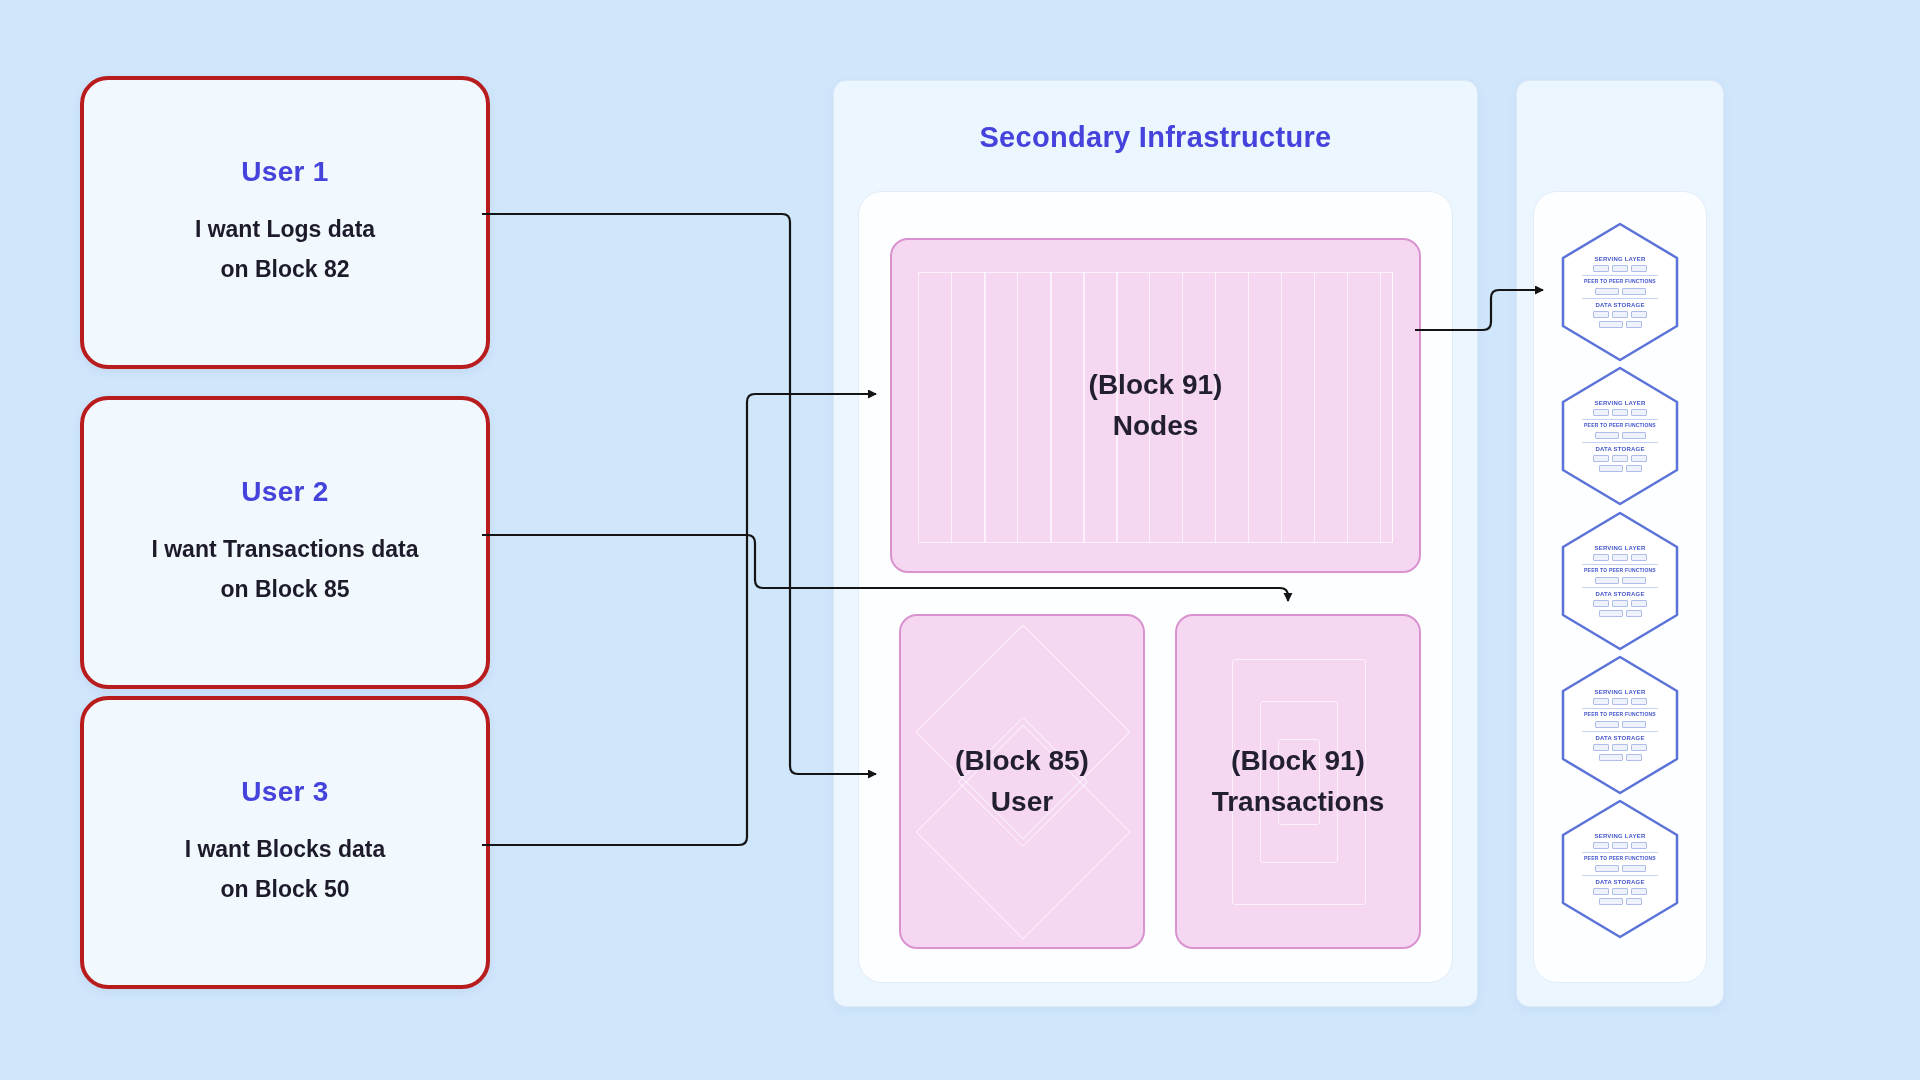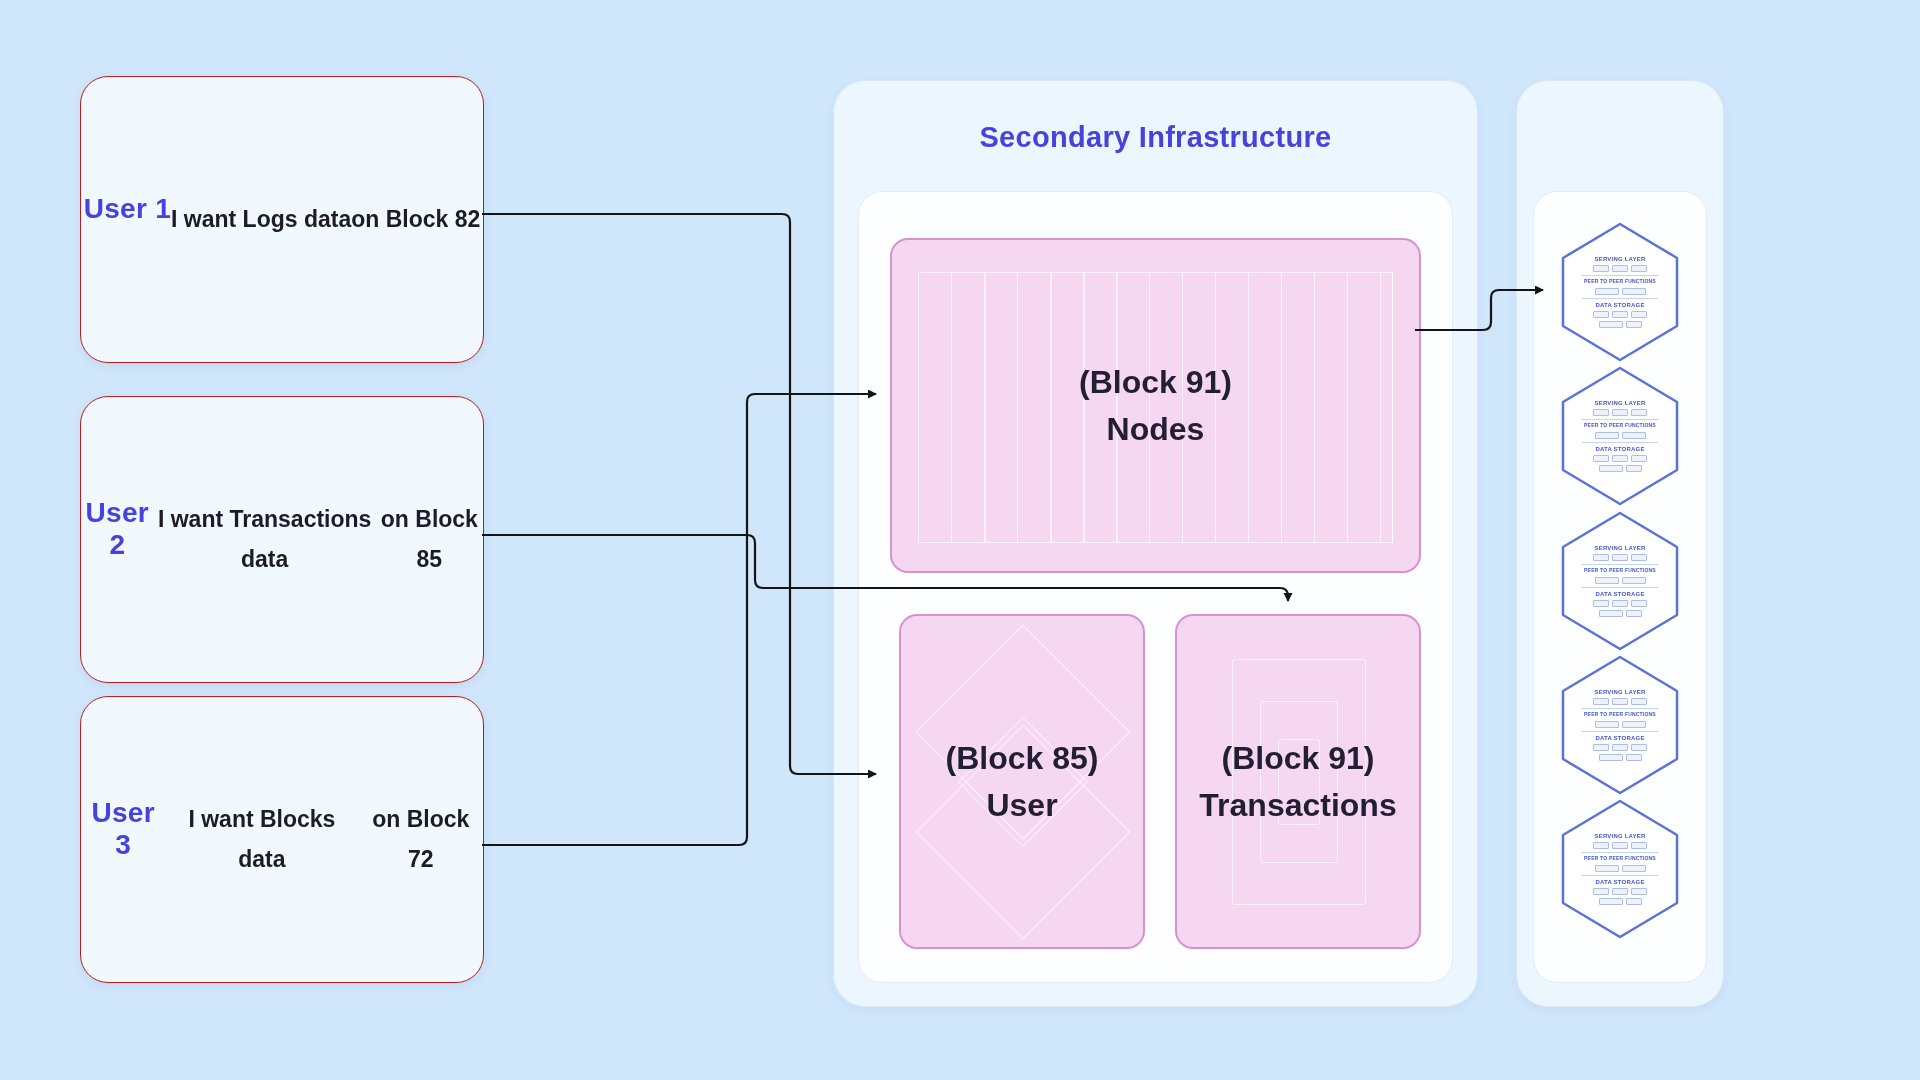--- a/index.html
+++ b/index.html
@@ -14,24 +14,24 @@
     width:1920px;height:1080px;
     background:#d0e6fb;
     overflow:hidden;
   }
 
   
   .user-card{
     position:absolute;
     left:80px;width:402px;height:285px;
     background:#f1f8fe;
-    border:1px solid #b91c1c;
+    border:4px solid #b91c1c;
     border-radius:28px;
     box-shadow:0 3px 10px rgba(110,145,190,.14);
-    display:flex;flex-direction:row;
+    display:flex;flex-direction:column;
     align-items:center;justify-content:center;
     text-align:center;
   }
   #user1{top:76px}
   #user2{top:396px}
   #user3{top:696px}
   .user-title{
     color:#4643dd;
     font-weight:bold;
     font-size:28px;
@@ -43,21 +43,21 @@
     font-size:23px;
     font-weight:600;
     line-height:1.72;
   }
 
   
   .panel-outer{
     position:absolute;
     background:#ecf6fe;
     border:1px solid #dbe9f7;
-    border-radius:32px;
+    border-radius:13px;
     box-shadow:0 3px 10px rgba(110,145,190,.10);
   }
   #infra{left:833px;top:80px;width:643px;height:925px;}
   #nodes-panel{left:1516px;top:80px;width:206px;height:925px;}
   .panel-title{
     margin:0;
     padding-top:40px;
     text-align:center;
     color:#4643dd;
     font-weight:bold;
@@ -82,21 +82,21 @@
     display:flex;align-items:center;justify-content:center;
     overflow:hidden;
   }
   #box-blocks{left:31px;top:46px;width:527px;height:331px;}
   #box-logs{left:40px;top:422px;width:242px;height:331px;}
   #box-transactions{left:316px;top:422px;width:242px;height:331px;}
   .box-label{
     position:relative;z-index:2;
     text-align:center;
     font-weight:bold;
-    font-size:32px;
+    font-size:28px;
     color:#221f33;
     line-height:1.45;
   }
 
   
   .stripes{
     position:absolute;z-index:1;
     left:26px;right:26px;top:32px;bottom:28px;
     background:repeating-linear-gradient(90deg,
       rgba(255,255,255,.65) 0 1.5px, transparent 1.5px 33px);
@@ -180,21 +180,21 @@
 
   <div class="user-card" id="user2">
     <div class="user-title">User 2</div>
     <div class="user-line">I want Transactions data</div>
     <div class="user-line">on Block 85</div>
   </div>
 
   <div class="user-card" id="user3">
     <div class="user-title">User 3</div>
     <div class="user-line">I want Blocks data</div>
-    <div class="user-line">on Block 72</div>
+    <div class="user-line">on Block 50</div>
   </div>
 
   <div class="panel-outer" id="infra">
     <h2 class="panel-title">Secondary Infrastructure</h2>
 
     <div class="panel-inner" id="infra-inner">
 
       <div class="pink-box" id="box-blocks">
         <div class="stripes"></div>
         <div class="box-label">

